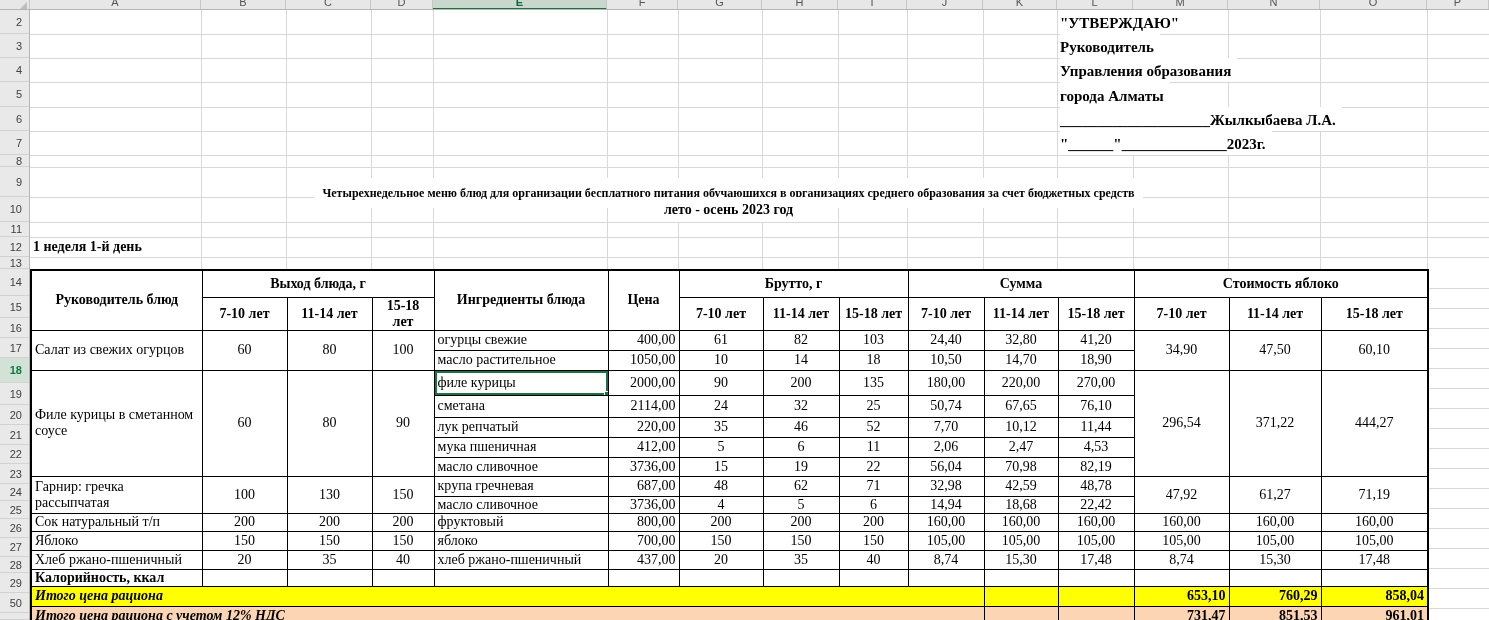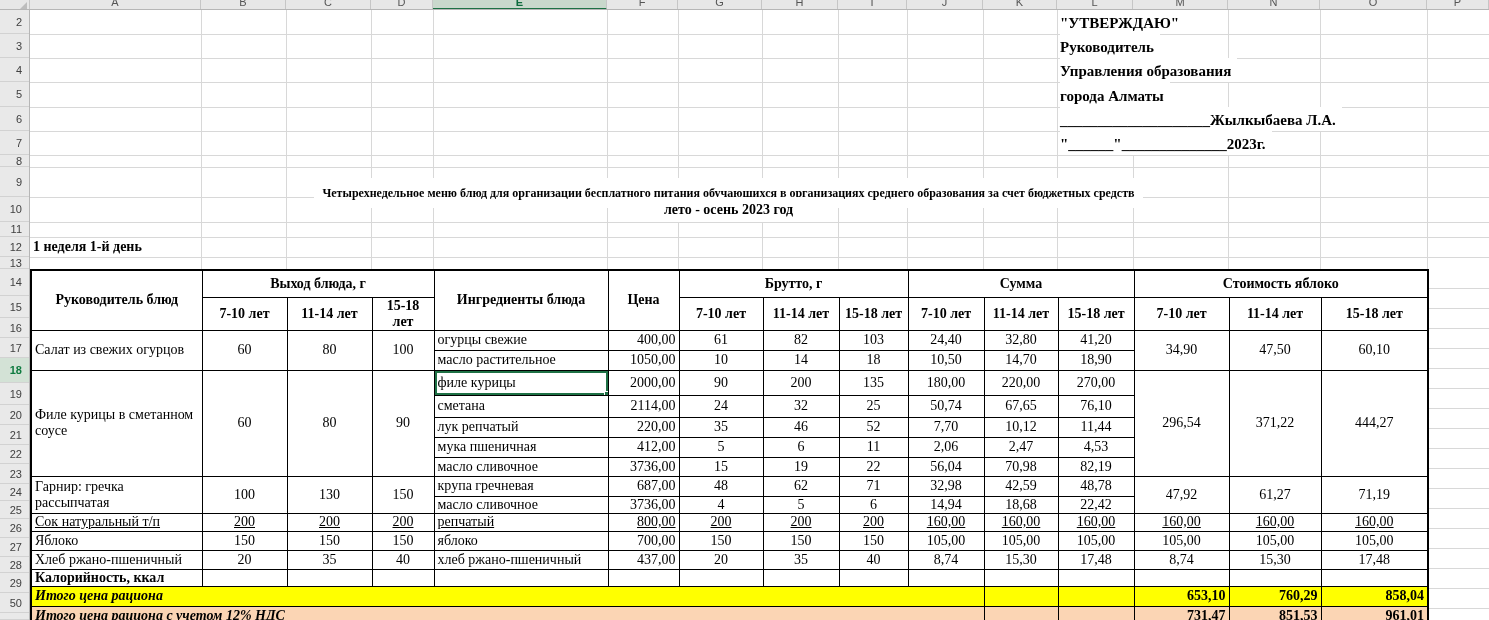--- a/index.html
+++ b/index.html
@@ -36,21 +36,21 @@
   .week-label{position:absolute;left:33px;font-weight:bold;font-size:14px;display:flex;align-items:center;}
   
   table.menu{position:absolute;left:30px;top:269px;border-collapse:collapse;table-layout:fixed;
     width:1397px;font-size:14px;border:2px solid #000;}
   table.menu td{border:1px solid #000;padding:0 3px;overflow:hidden;box-sizing:border-box;vertical-align:middle;}
   td.hdr{font-weight:bold;text-align:center;vertical-align:middle;}
   td.c{text-align:center;} td.r{text-align:right;padding-right:4px;} td.l{text-align:left;}
   td.top{vertical-align:top;padding-top:1px;}
   td.b{font-weight:bold;}
   tr.h27{height:27px;} tr.h22{height:22px;} tr.h25{height:25px;} tr.h20{height:20px;}
-  tr.h19{height:19px;} tr.h18{height:18px;text-decoration:underline;} tr.h17{height:17px;} tr.h16{height:16px;}
+  tr.h19{height:19px;} tr.h18{height:18px;} tr.h17{height:17px;} tr.h16{height:16px;}
   tr.total-yellow td{background:#ffff00;}
   tr.total-peach td{background:#fbd5b4;}
   td.tlabel{font-weight:bold;font-style:italic;text-align:left;}
   td.tval{font-weight:bold;text-align:right;padding-right:4px;}
   td.sel{box-shadow:inset 0 0 0 2px #1e7145;position:relative;}
   .handle{position:absolute;right:-3px;bottom:-3px;width:5px;height:5px;background:#1e7145;border:1px solid #fff;z-index:3;}
 </style>
 </head>
 <body>
 
@@ -344,21 +344,21 @@
         <td class="c">14,94</td>
         <td class="c">18,68</td>
         <td class="c">22,42</td>
       </tr>
 
       <tr class="h18">
         <td class="l">Сок натуральный т/п</td>
         <td class="c">200</td>
         <td class="c">200</td>
         <td class="c">200</td>
-        <td class="l">репчатый</td>
+        <td class="l">фруктовый</td>
         <td class="r">800,00</td>
         <td class="c">200</td>
         <td class="c">200</td>
         <td class="c">200</td>
         <td class="c">160,00</td>
         <td class="c">160,00</td>
         <td class="c">160,00</td>
         <td class="c">160,00</td>
         <td class="c">160,00</td>
         <td class="c">160,00</td>

